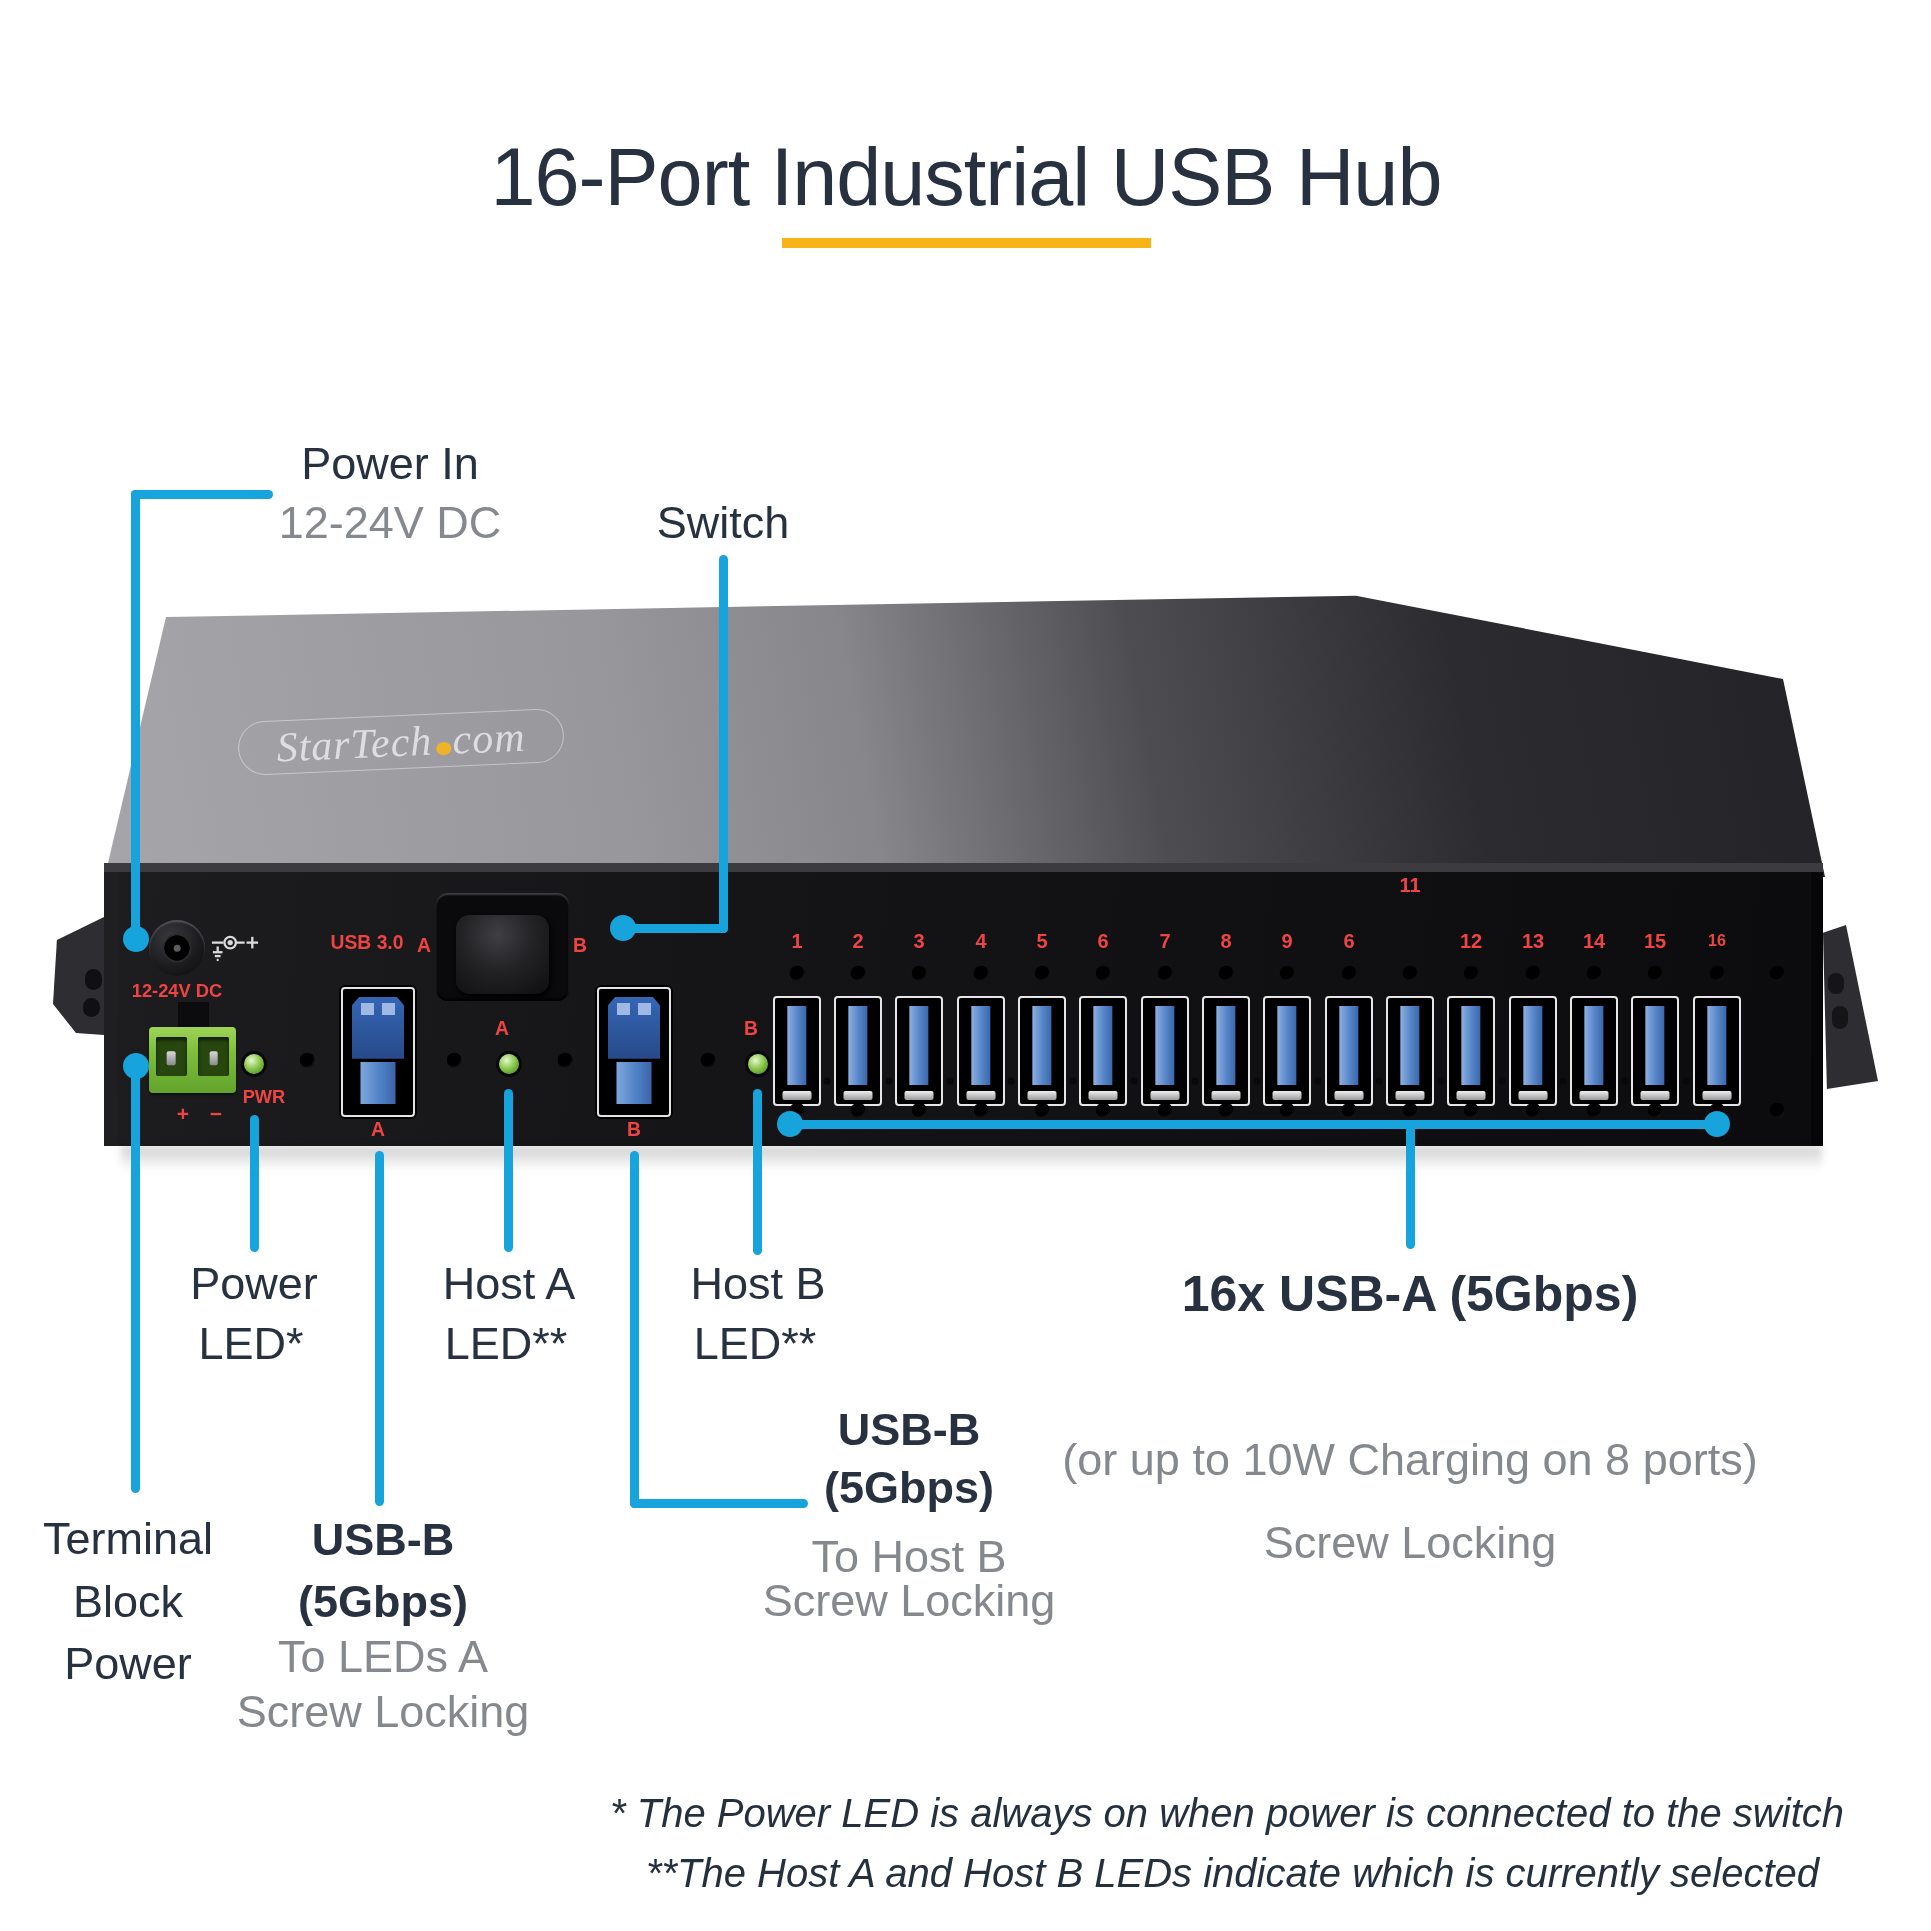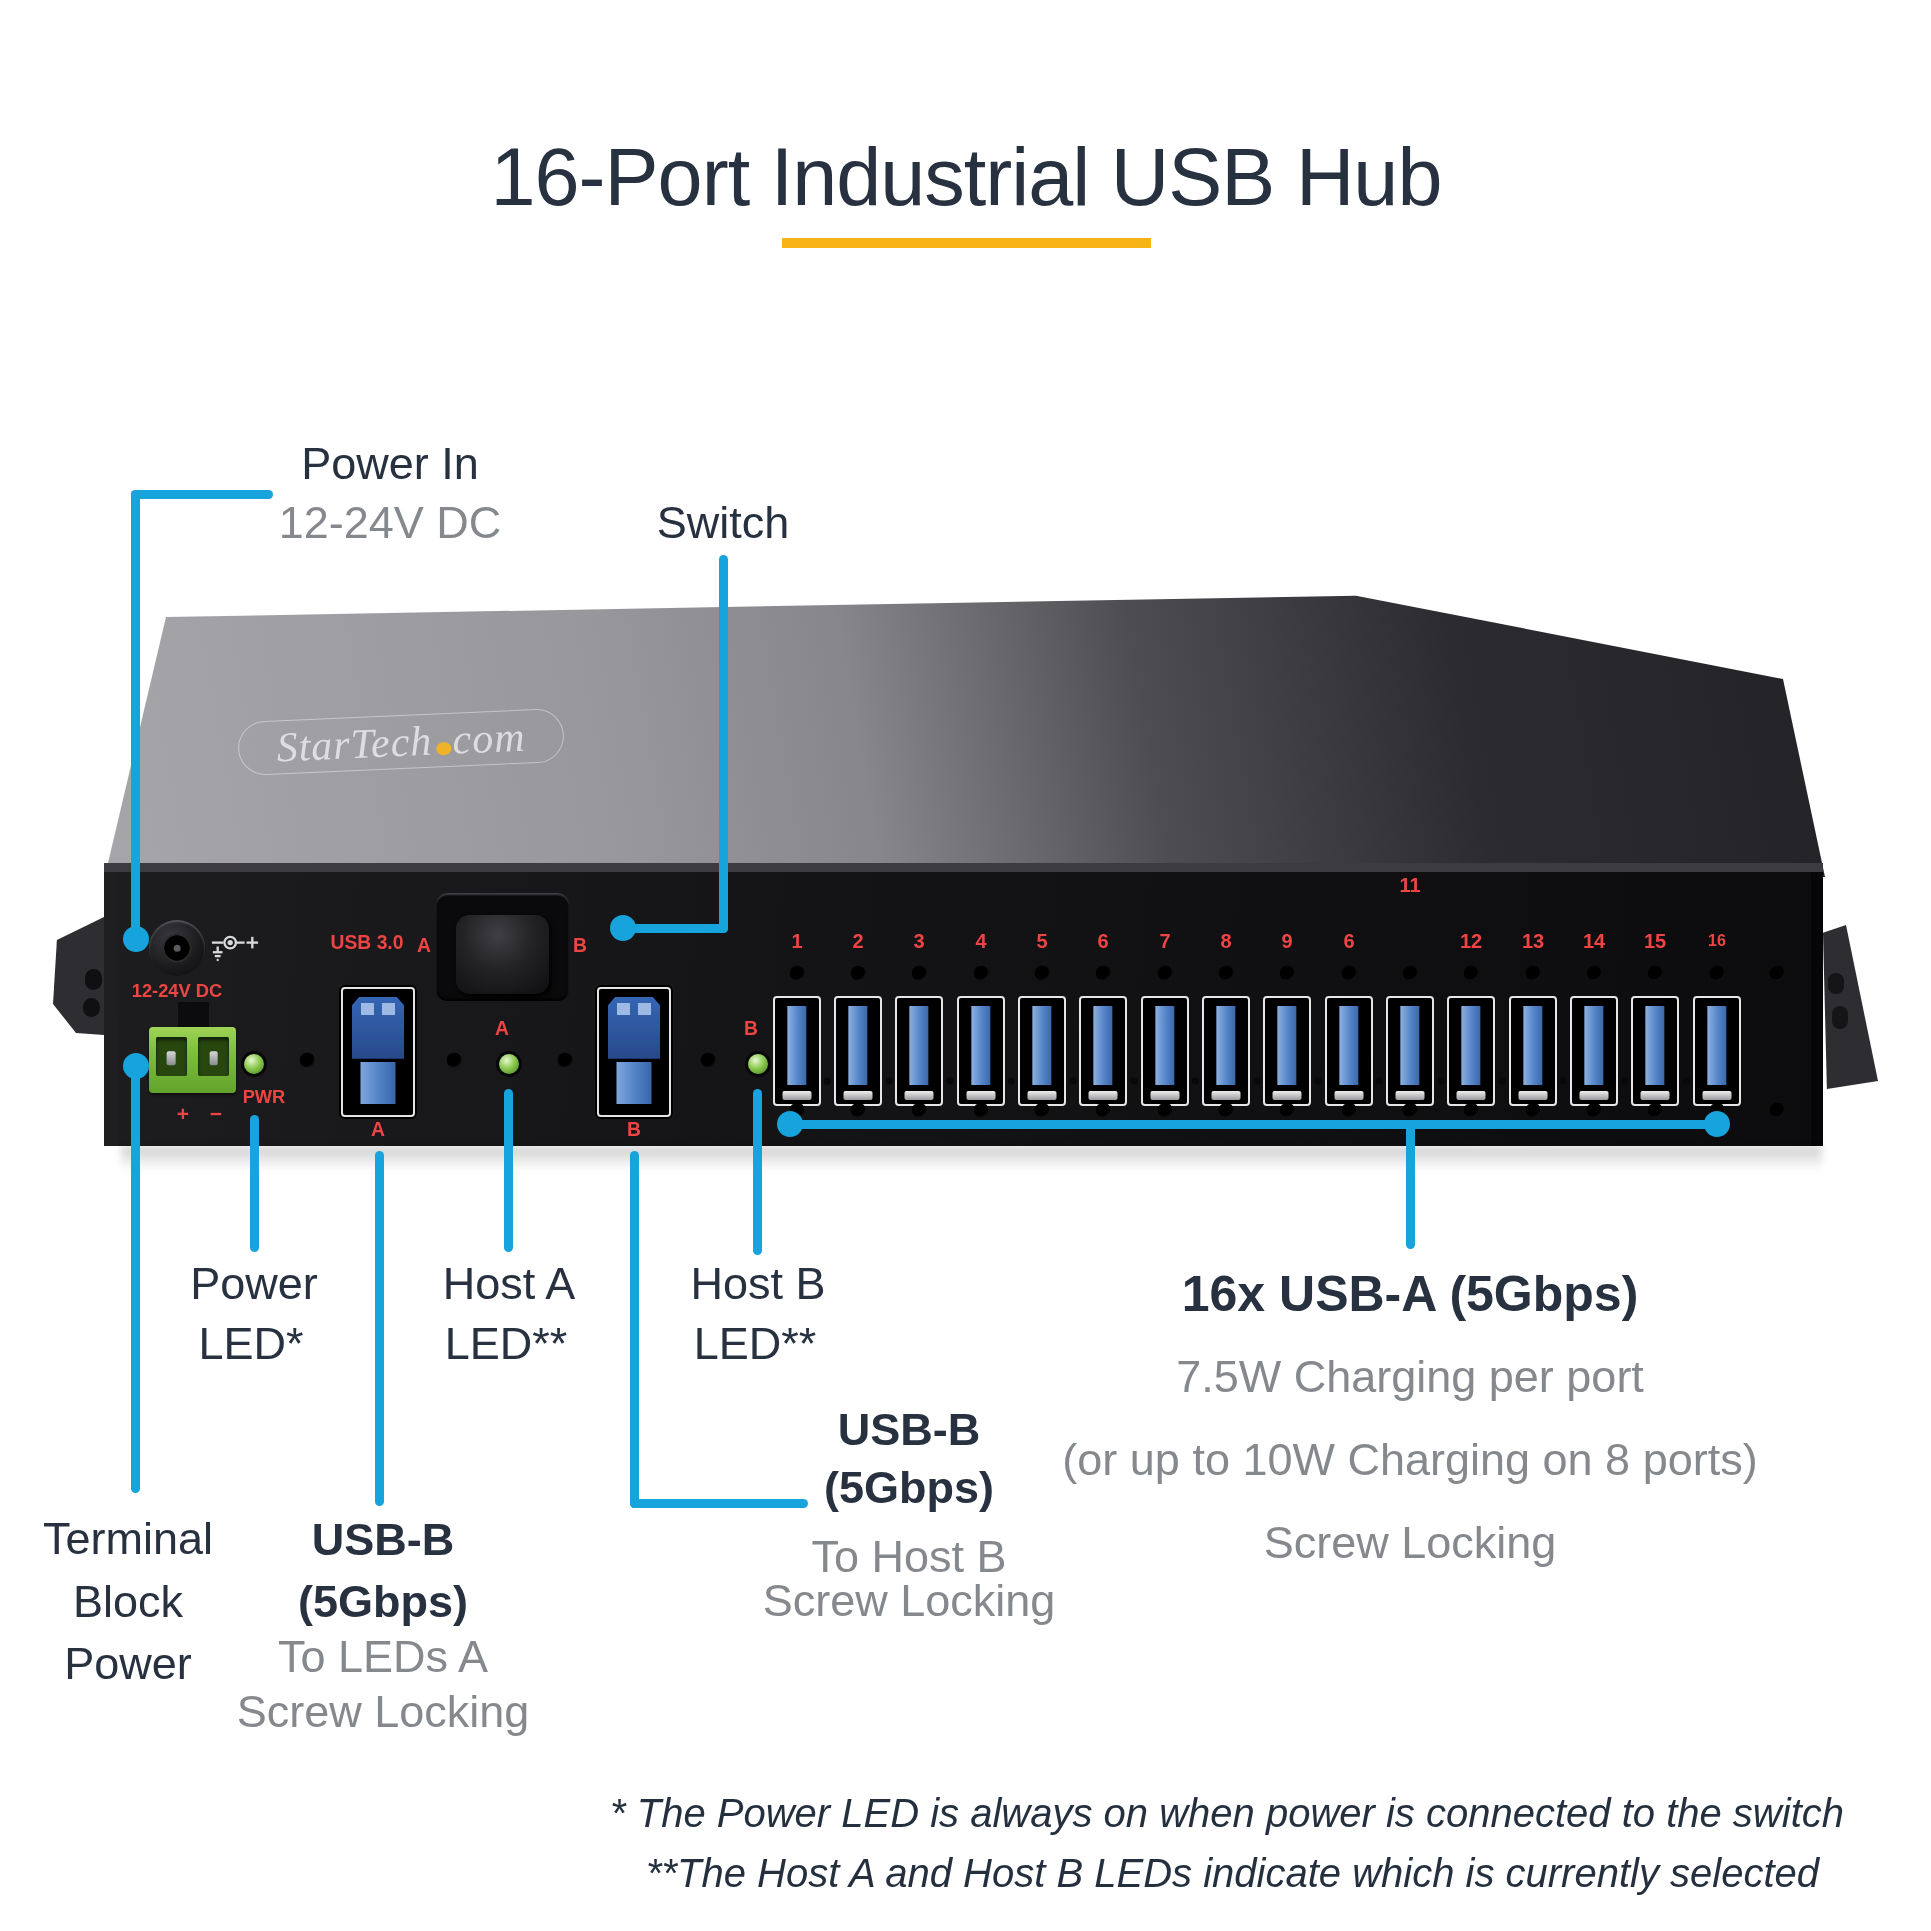--- a/index.html
+++ b/index.html
@@ -344,21 +344,20 @@
   <div class="abs lbl navy" style="left:254px;top:1284px;">Power</div>
   <div class="abs lbl navy" style="left:251px;top:1344px;">LED*</div>
 
   <div class="abs lbl navy" style="left:509px;top:1284px;">Host A</div>
   <div class="abs lbl navy" style="left:506px;top:1344px;">LED**</div>
 
   <div class="abs lbl navy" style="left:758px;top:1284px;">Host B</div>
   <div class="abs lbl navy" style="left:755px;top:1344px;">LED**</div>
 
   <div class="abs lbl navy-bold heading16" style="left:1410px;top:1294px;">16x USB-A (5Gbps)</div>
-  <div class="abs lbl gray" style="left:1410px;top:1377px;">7.5W Charging per port</div>
   <div class="abs lbl gray" style="left:1410px;top:1460px;">(or up to 10W Charging on 8 ports)</div>
   <div class="abs lbl gray" style="left:1410px;top:1543px;">Screw Locking</div>
 
   <div class="abs lbl navy-bold" style="left:909px;top:1430px;">USB-B</div>
   <div class="abs lbl navy-bold" style="left:909px;top:1488px;">(5Gbps)</div>
   <div class="abs lbl gray" style="left:909px;top:1545px;margin-top:12px;">To Host B</div>
   <div class="abs lbl gray" style="left:909px;top:1601px;">Screw Locking</div>
 
   <div class="abs lbl navy" style="left:128px;top:1539px;">Terminal</div>
   <div class="abs lbl navy" style="left:128px;top:1602px;">Block</div>

